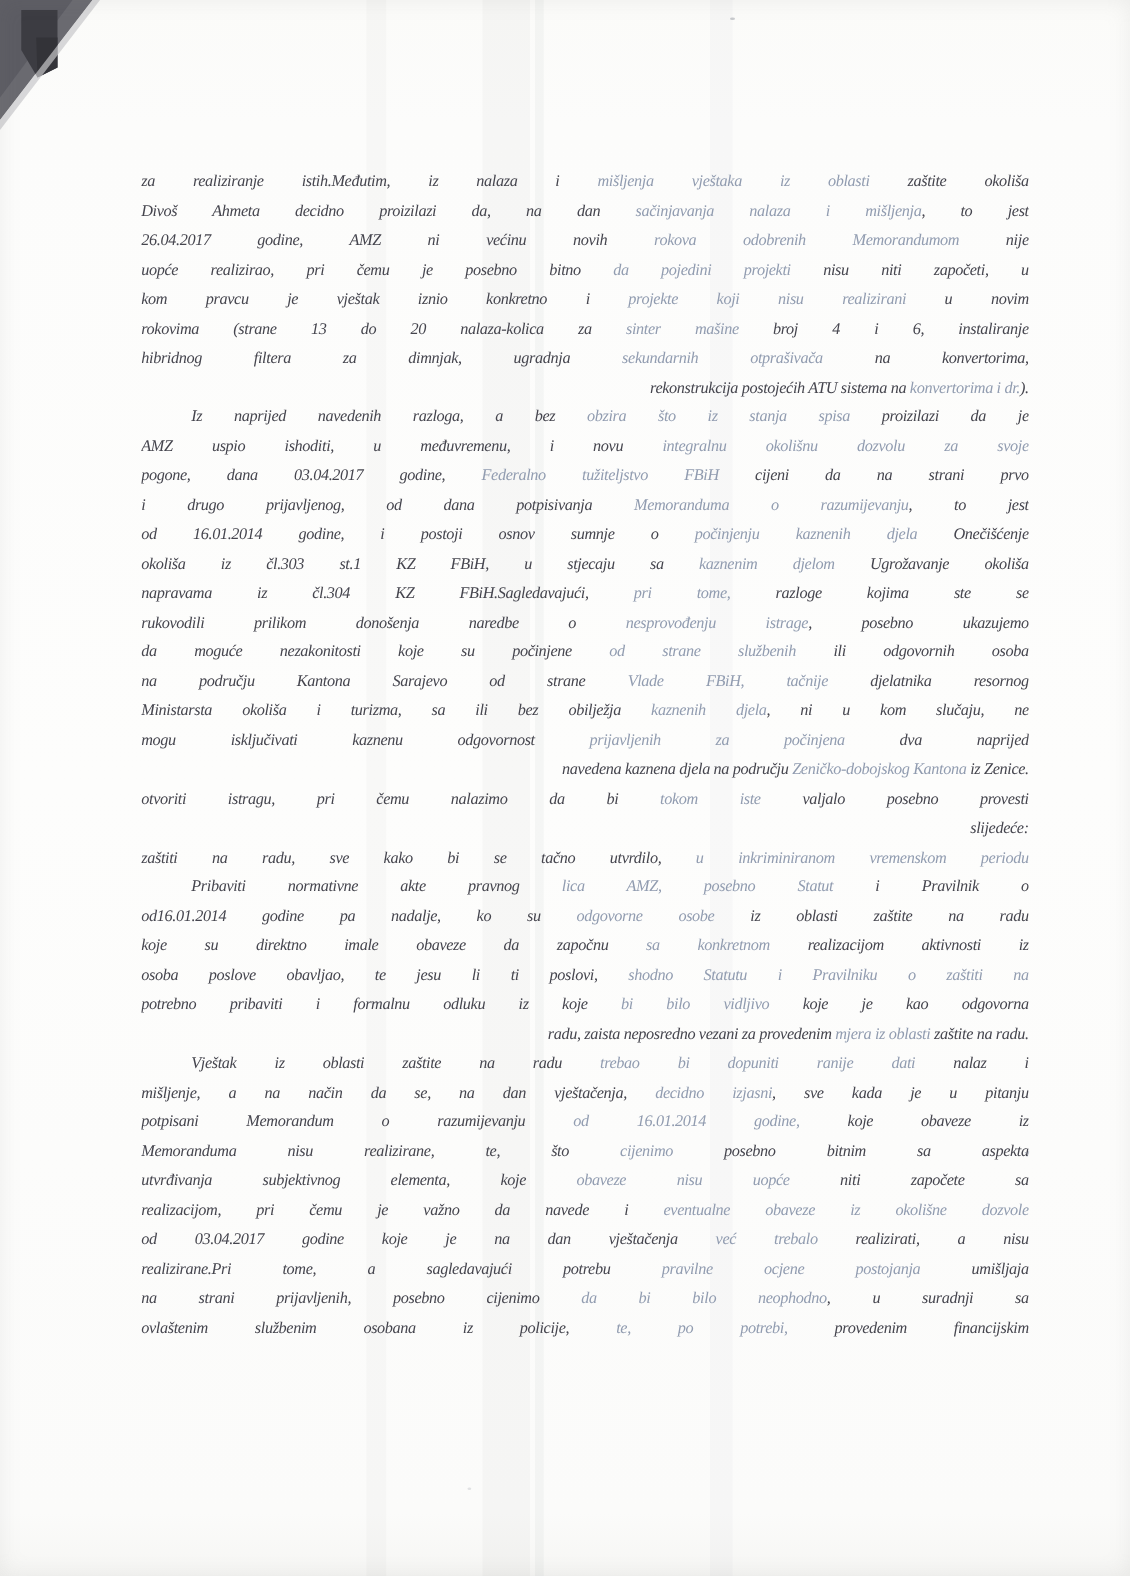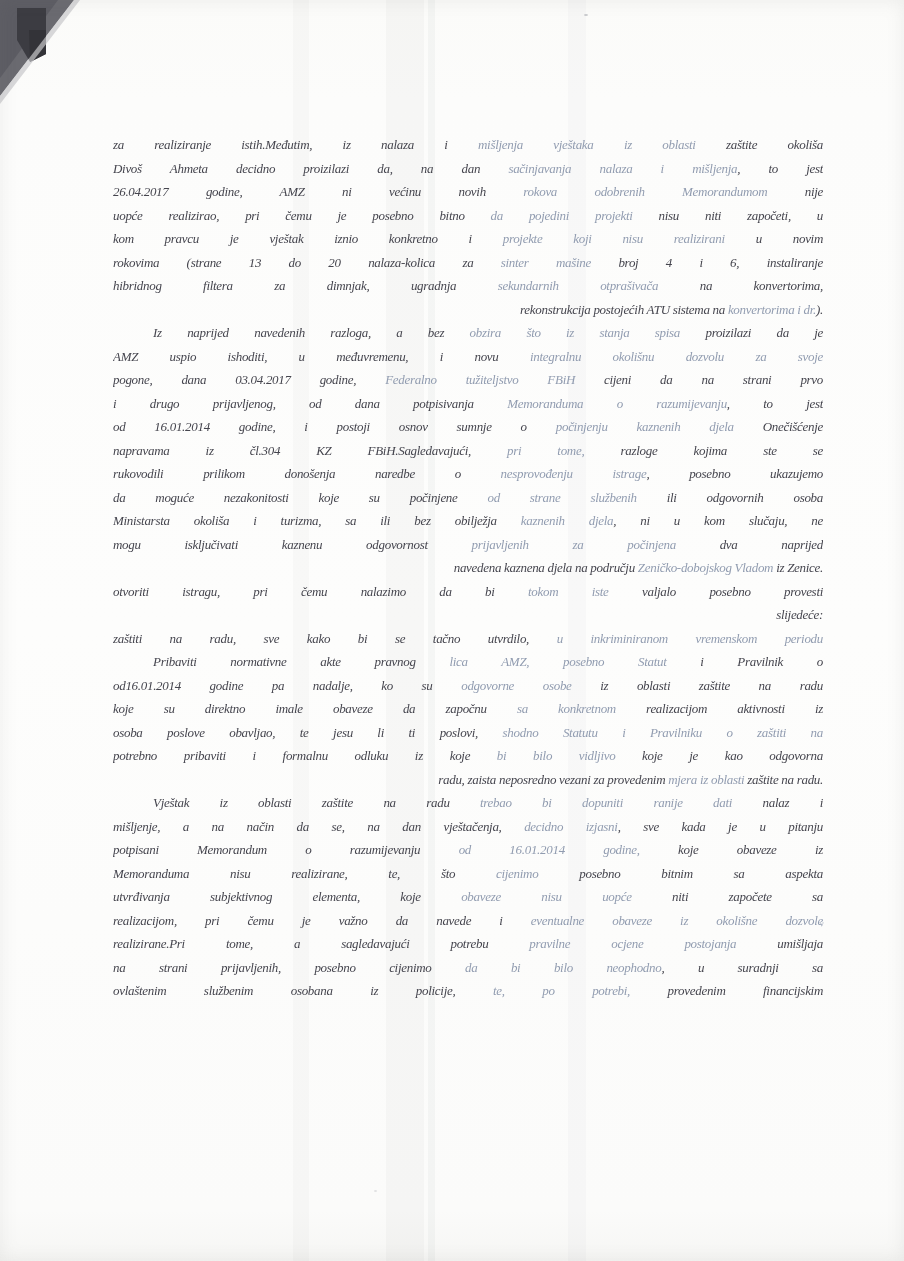--- a/index.html
+++ b/index.html
@@ -112,39 +112,42 @@
       <div class="tl"><span class="ink-d">uopće realizirao, pri čemu je posebno bitno </span><span class="ink-l">da pojedini projekti</span><span class="ink-d"> nisu niti započeti, u</span></div>
       <div class="tl"><span class="ink-d">kom pravcu je vještak iznio konkretno i </span><span class="ink-l">projekte koji nisu realizirani</span><span class="ink-d"> u novim</span></div>
       <div class="tl"><span class="ink-d">rokovima (strane 13 do 20 nalaza-kolica za </span><span class="ink-l">sinter mašine</span><span class="ink-d"> broj 4 i 6, instaliranje</span></div>
       <div class="tl"><span class="ink-d">hibridnog filtera za dimnjak, ugradnja </span><span class="ink-l">sekundarnih otprašivača</span><span class="ink-d"> na konvertorima,</span></div>
       <div class="tl nj"><span class="ink-d">rekonstrukcija postojećih ATU sistema na </span><span class="ink-l">konvertorima i dr.</span><span class="ink-d">).</span></div>
       <div class="tl" style="text-indent: 40px;"><span class="ink-d">Iz naprijed navedenih razloga, a bez </span><span class="ink-l">obzira što iz stanja spisa</span><span class="ink-d"> proizilazi da je</span></div>
       <div class="tl"><span class="ink-d">AMZ uspio ishoditi, u međuvremenu, i novu </span><span class="ink-l">integralnu okolišnu dozvolu za svoje</span></div>
       <div class="tl"><span class="ink-d">pogone, dana 03.04.2017 godine, </span><span class="ink-l">Federalno tužiteljstvo FBiH</span><span class="ink-d"> cijeni da na strani prvo</span></div>
       <div class="tl"><span class="ink-d">i drugo prijavljenog, od dana potpisivanja </span><span class="ink-l">Memoranduma o razumijevanju</span><span class="ink-d">, to jest</span></div>
       <div class="tl"><span class="ink-d">od 16.01.2014 godine, i postoji osnov sumnje o </span><span class="ink-l">počinjenju kaznenih djela</span><span class="ink-d"> Onečišćenje</span></div>
+      <div class="tl"><span class="ink-d">okoliša iz čl.303 st.1 KZ FBiH, u stjecaju sa </span><span class="ink-l">kaznenim djelom</span><span class="ink-d"> Ugrožavanje okoliša</span></div>
       <div class="tl"><span class="ink-d">napravama iz čl.304 KZ FBiH.Sagledavajući, </span><span class="ink-l">pri tome,</span><span class="ink-d"> razloge kojima ste se</span></div>
       <div class="tl"><span class="ink-d">rukovodili prilikom donošenja naredbe o </span><span class="ink-l">nesprovođenju istrage</span><span class="ink-d">, posebno ukazujemo</span></div>
       <div class="tl"><span class="ink-d">da moguće nezakonitosti koje su počinjene </span><span class="ink-l">od strane službenih</span><span class="ink-d"> ili odgovornih osoba</span></div>
+      <div class="tl"><span class="ink-d">na području Kantona Sarajevo od strane </span><span class="ink-l">Vlade FBiH, tačnije</span><span class="ink-d"> djelatnika resornog</span></div>
       <div class="tl"><span class="ink-d">Ministarsta okoliša i turizma, sa ili bez obilježja </span><span class="ink-l">kaznenih djela</span><span class="ink-d">, ni u kom slučaju, ne</span></div>
       <div class="tl"><span class="ink-d">mogu isključivati kaznenu odgovornost </span><span class="ink-l">prijavljenih za počinjena</span><span class="ink-d"> dva naprijed</span></div>
-      <div class="tl nj"><span class="ink-d">navedena kaznena djela na području </span><span class="ink-l">Zeničko-dobojskog Vladom</span><span class="ink-d"> iz Zenice.</span></div>
+      <div class="tl nj"><span class="ink-d">navedena kaznena djela na području </span><span class="ink-l">Zeničko-dobojskog Kantona</span><span class="ink-d"> iz Zenice.</span></div>
       <div class="tl"><span class="ink-d">otvoriti istragu, pri čemu nalazimo da bi </span><span class="ink-l">tokom iste</span><span class="ink-d"> valjalo posebno provesti</span></div>
       <div class="tl nj"><span class="ink-d">slijedeće:</span></div>
       <div class="tl"><span class="ink-d">zaštiti na radu, sve kako bi se tačno utvrdilo, </span><span class="ink-l">u inkriminiranom vremenskom periodu</span></div>
       <div class="tl" style="text-indent: 40px;"><span class="ink-d">Pribaviti normativne akte pravnog </span><span class="ink-l">lica AMZ, posebno Statut</span><span class="ink-d"> i Pravilnik o</span></div>
       <div class="tl"><span class="ink-d">od16.01.2014 godine pa nadalje, ko su </span><span class="ink-l">odgovorne osobe</span><span class="ink-d"> iz oblasti zaštite na radu</span></div>
       <div class="tl"><span class="ink-d">koje su direktno imale obaveze da započnu </span><span class="ink-l">sa konkretnom</span><span class="ink-d"> realizacijom aktivnosti iz</span></div>
       <div class="tl"><span class="ink-d">osoba poslove obavljao, te jesu li ti poslovi, </span><span class="ink-l">shodno Statutu i Pravilniku o zaštiti na</span></div>
       <div class="tl"><span class="ink-d">potrebno pribaviti i formalnu odluku iz koje </span><span class="ink-l">bi bilo vidljivo</span><span class="ink-d"> koje je kao odgovorna</span></div>
       <div class="tl nj"><span class="ink-d">radu, zaista neposredno vezani za provedenim </span><span class="ink-l">mjera iz oblasti</span><span class="ink-d"> zaštite na radu.</span></div>
       <div class="tl" style="text-indent: 40px;"><span class="ink-d">Vještak iz oblasti zaštite na radu </span><span class="ink-l">trebao bi dopuniti ranije dati</span><span class="ink-d"> nalaz i</span></div>
       <div class="tl"><span class="ink-d">mišljenje, a na način da se, na dan vještačenja, </span><span class="ink-l">decidno izjasni</span><span class="ink-d">, sve kada je u pitanju</span></div>
       <div class="tl"><span class="ink-d">potpisani Memorandum o razumijevanju </span><span class="ink-l">od 16.01.2014 godine,</span><span class="ink-d"> koje obaveze iz</span></div>
       <div class="tl"><span class="ink-d">Memoranduma nisu realizirane, te, što </span><span class="ink-l">cijenimo</span><span class="ink-d"> posebno bitnim sa aspekta</span></div>
       <div class="tl"><span class="ink-d">utvrđivanja subjektivnog elementa, koje </span><span class="ink-l">obaveze nisu uopće</span><span class="ink-d"> niti započete sa</span></div>
       <div class="tl"><span class="ink-d">realizacijom, pri čemu je važno da navede i </span><span class="ink-l">eventualne obaveze iz okolišne dozvole</span></div>
+      <div class="tl"><span class="ink-d">od 03.04.2017 godine koje je na dan vještačenja </span><span class="ink-l">već trebalo</span><span class="ink-d"> realizirati, a nisu</span></div>
       <div class="tl"><span class="ink-d">realizirane.Pri tome, a sagledavajući potrebu </span><span class="ink-l">pravilne ocjene postojanja</span><span class="ink-d"> umišljaja</span></div>
       <div class="tl"><span class="ink-d">na strani prijavljenih, posebno cijenimo </span><span class="ink-l">da bi bilo neophodno</span><span class="ink-d">, u suradnji sa</span></div>
       <div class="tl"><span class="ink-d">ovlaštenim službenim osobana iz policije, </span><span class="ink-l">te, po potrebi,</span><span class="ink-d"> provedenim financijskim</span></div>
     </div>
 
 </div>
 
 </body></html>

